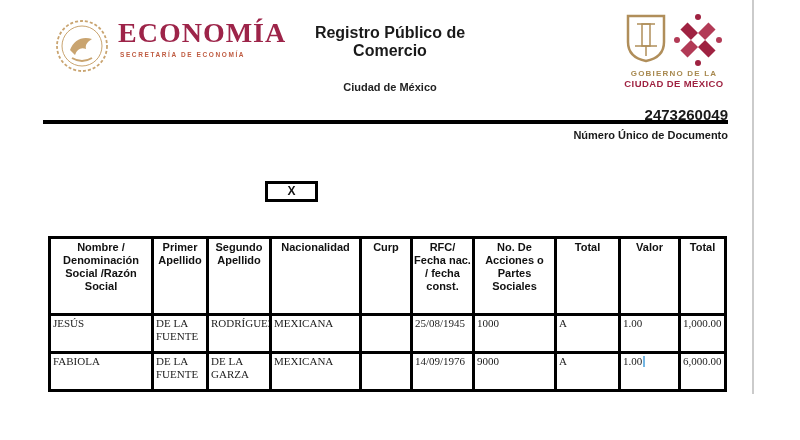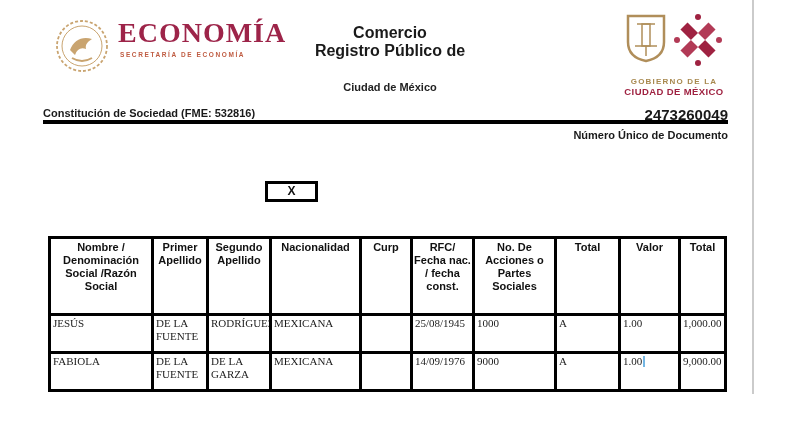--- a/index.html
+++ b/index.html
@@ -22,21 +22,21 @@
   .econ-sub {
     font-size:6.5px; font-weight:bold; letter-spacing:1.6px; color:#bf5b41; margin-top:1px; margin-left:2px;
   }
 
   .title-block { position:absolute; left:272px; top:24px; width:236px; text-align:center; }
   .title-main { font-size:16px; font-weight:bold; line-height:18px; color:#1a1a1a; }
   .title-sub { margin-top:21px; font-size:11px; font-weight:bold; color:#222; }
 
   .cdmx { position:absolute; left:616px; top:9px; width:116px; text-align:center; }
   .cdmx-logos { display:flex; justify-content:center; align-items:center; gap:5px; height:58px; }
-  .cdmx-gob { margin-top:10px; font-size:8px; font-weight:bold; letter-spacing:1.2px; color:#a8894f; }
+  .cdmx-gob { margin-top:2px; font-size:8px; font-weight:bold; letter-spacing:1.2px; color:#a8894f; }
   .cdmx-cd  { font-size:9.5px; font-weight:bold; letter-spacing:0.4px; color:#9f2241; }
 
   
   .procedure { position:absolute; left:43px; top:107px; font-size:11px; font-weight:bold; color:#1a1a1a; }
   .doc-number { position:absolute; right:72px; top:106px; font-size:15px; font-weight:bold; color:#1a1a1a; }
   .rule { position:absolute; left:43px; top:120px; width:685px; height:4px; background:#000; }
   .doc-number-label { position:absolute; right:72px; top:129px; font-size:11px; font-weight:bold; color:#1a1a1a;text-align:right; }
 
   
   .xbox {
@@ -78,22 +78,22 @@
       <path d="M18 40 q10 6 20 0" stroke="#c9a470" stroke-width="2" fill="none"></path>
     </svg>
     <div class="econ-text">
       <div class="econ-name">ECONOMÍA</div>
       <div class="econ-sub">SECRETARÍA DE ECONOMÍA</div>
     </div>
   </div>
 
   <div class="title-block">
     <div class="title-main">
+      <div>Registro Público de</div>
       <div>Comercio</div>
-      <div>Registro Público de</div>
     </div>
     <div class="title-sub">Ciudad de México</div>
   </div>
 
   <div class="cdmx">
     <div class="cdmx-logos">
       <svg width="42" height="50" viewBox="0 0 42 50">
         <path d="M3 3 h36 v26 c0 12 -8 17 -18 19 c-10 -2 -18 -7 -18 -19 Z" fill="none" stroke="#b08e5a" stroke-width="2.5"></path>
         <rect x="17" y="11" width="8" height="22" fill="none" stroke="#b08e5a" stroke-width="1.5"></rect>
         <path d="M12 11 h18 M10 33 h22 M21 33 v10" fill="none" stroke="#b08e5a" stroke-width="1.5"></path>
@@ -105,21 +105,20 @@
         <circle cx="26" cy="7" r="3" fill="#9f2241"></circle>
         <circle cx="26" cy="53" r="3" fill="#9f2241"></circle>
         <circle cx="5" cy="30" r="3" fill="#b23a56"></circle>
         <circle cx="47" cy="30" r="3" fill="#b23a56"></circle>
       </svg>
     </div>
     <div class="cdmx-gob">GOBIERNO DE LA</div>
     <div class="cdmx-cd">CIUDAD DE MÉXICO</div>
   </div>
 
-  <div class="procedure">Constitución de Sociedad (FME: 532816)</div>
   <div class="doc-number">2473260049</div>
   <div class="rule"></div>
   <div class="doc-number-label">Número Único de Documento</div>
 
   <div class="xbox">X</div>
 
   <div class="table-wrap">
     <table class="subs">
       <colgroup>
         <col style="width:103px">
@@ -161,19 +160,19 @@
       <tr class="data-row">
         <td>FABIOLA</td>
         <td>DE LA FUENTE</td>
         <td>DE LA GARZA</td>
         <td>MEXICANA</td>
         <td></td>
         <td>14/09/1976</td>
         <td>9000</td>
         <td>A</td>
         <td><span>1.00</span><span class="caret"></span></td>
-        <td>9,000.00</td>
+        <td>6,000.00</td>
       </tr>
     </tbody>
       </table>
   </div>
 
 </div>
 
 </body></html>

